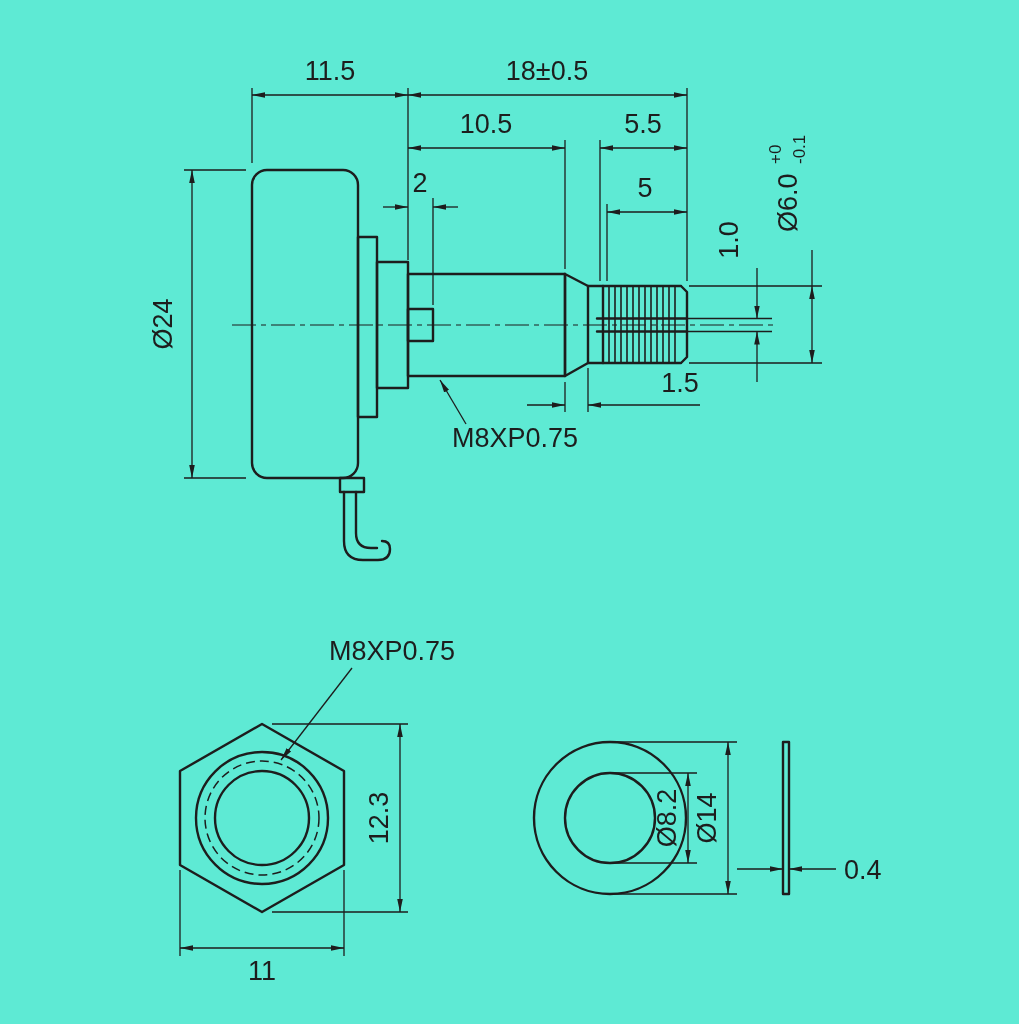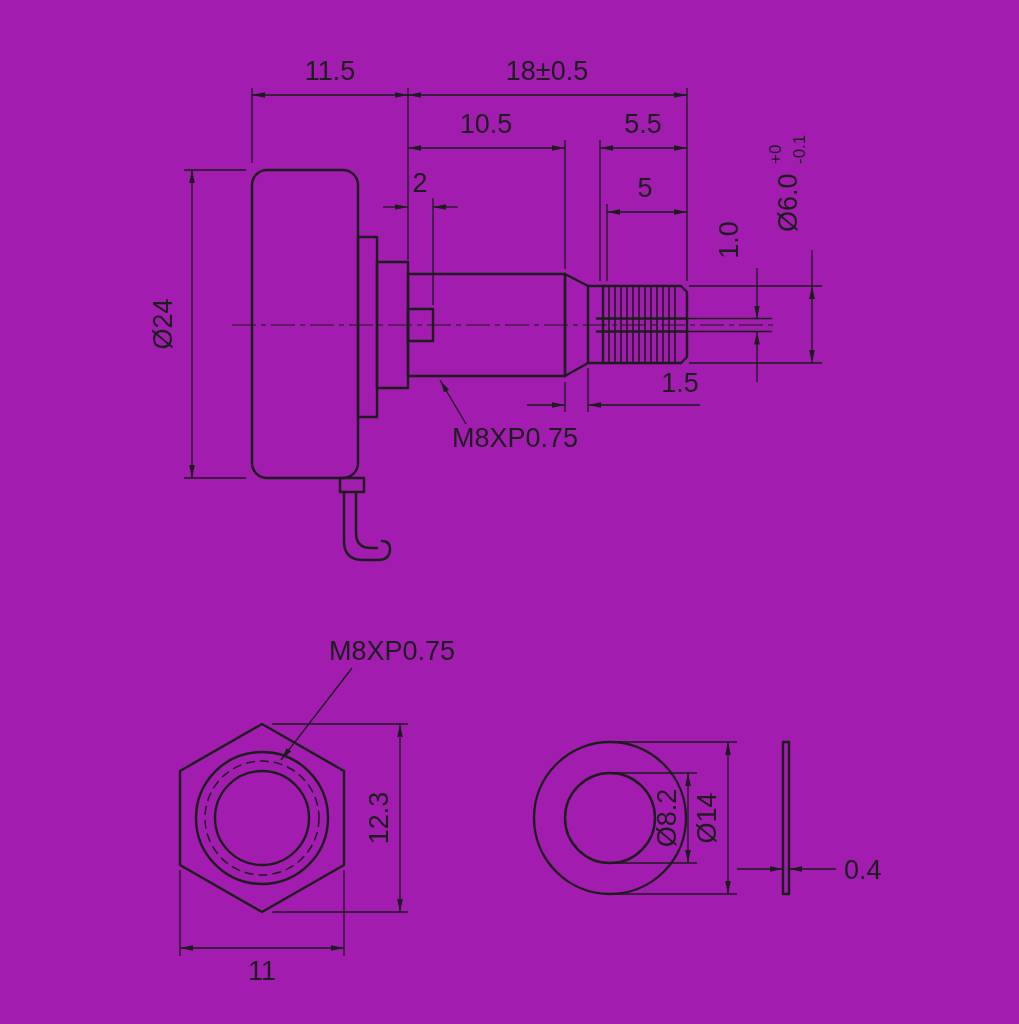--- a/index.html
+++ b/index.html
@@ -1,16 +1,16 @@
 <!DOCTYPE html>
 <html><head>
 <meta charset="utf-8">
 <style>
   html,body{margin:0;padding:0;background:#ffffff;}
-  .page{position:relative;width:1019px;height:1024px;background:#a21caf;overflow:hidden;
+  .page{position:relative;width:1019px;height:1024px;background:#5eead4;overflow:hidden;
         font-family:"Liberation Sans",sans-serif;}
   svg{display:block;}
   .obj{fill:none;stroke:#1d1d1d;stroke-width:2.4;stroke-linejoin:round;stroke-linecap:round;}
   .thin{fill:none;stroke:#1d1d1d;stroke-width:1.3;}
   .center{fill:none;stroke:#1d1d1d;stroke-width:1.2;stroke-dasharray:24 5 5 5;}
   .dash{fill:none;stroke:#1d1d1d;stroke-width:1.5;stroke-dasharray:9 5;}
   .dimtxt{font-family:"Liberation Sans",sans-serif;font-size:27px;fill:#1d1d1d;}
   .tol{font-size:17px;}
 </style>
 </head>

